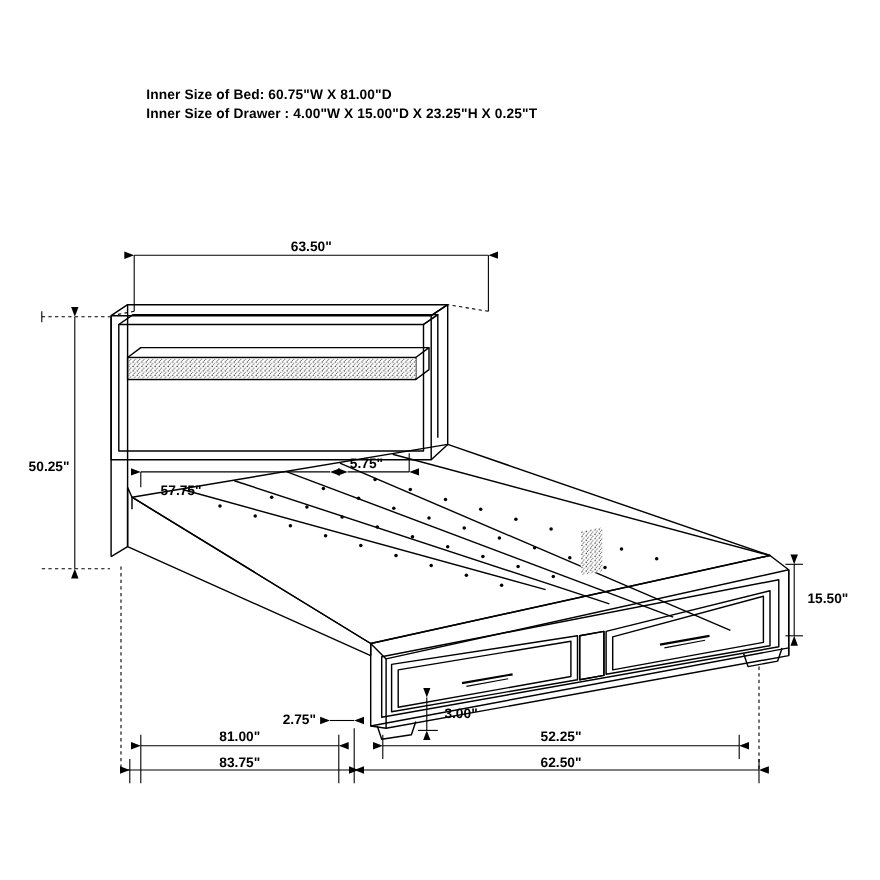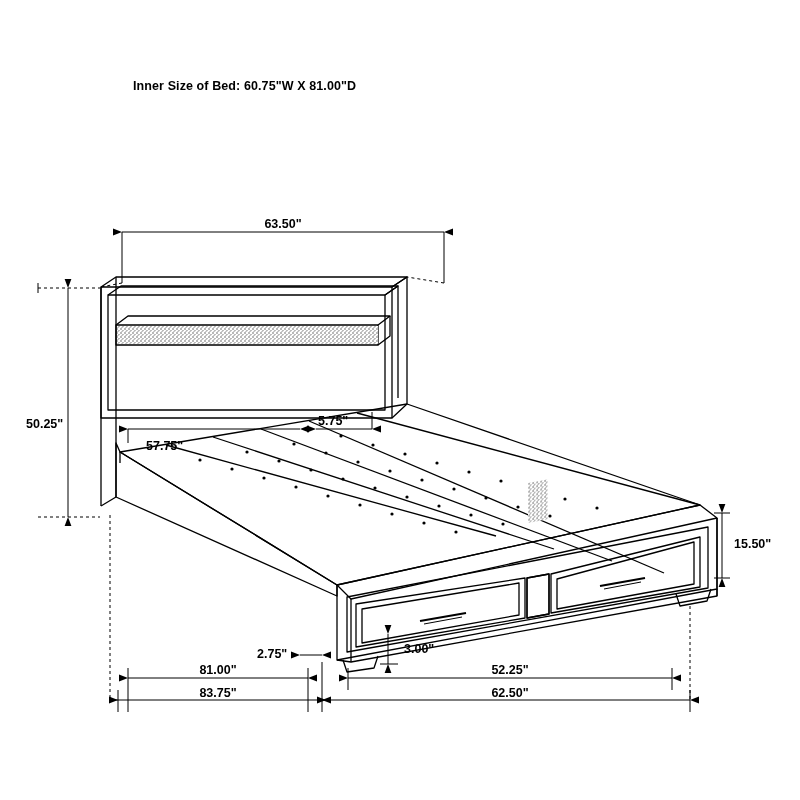--- a/index.html
+++ b/index.html
@@ -45,20 +45,21 @@
     fill: #000000;
   }
 </style>
 </head>
 <body>
 
 <div id="stage">
 
   <div class="spec-block">
     <span class="spec-line">Inner Size of Bed: 60.75"W X 81.00"D</span>
+    <span class="spec-line">Inner Size of Drawer : 4.00"W X 15.00"D X 23.25"H X 0.25"T</span>
   </div>
 
   <svg class="diagram" viewBox="0 0 800 800">
     <defs>
       <marker id="arrL" markerWidth="10" markerHeight="8" refX="9" refY="4" orient="auto" markerUnits="userSpaceOnUse">
         <path d="M9,4 L0,0.6 L0,7.4 Z" fill="#000"></path>
       </marker>
       <marker id="arrR" markerWidth="10" markerHeight="8" refX="1" refY="4" orient="auto" markerUnits="userSpaceOnUse">
         <path d="M1,4 L10,0.6 L10,7.4 Z" fill="#000"></path>
       </marker>

